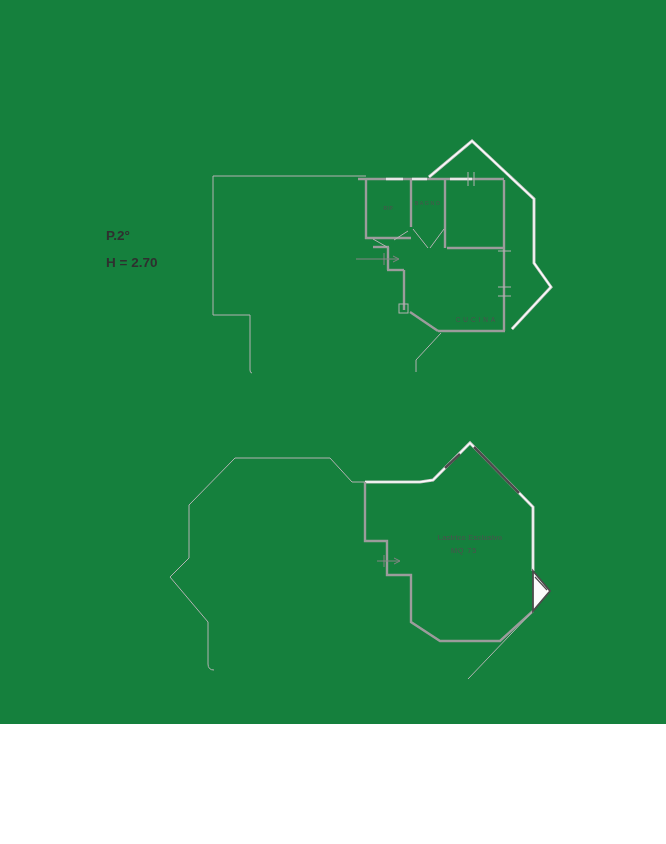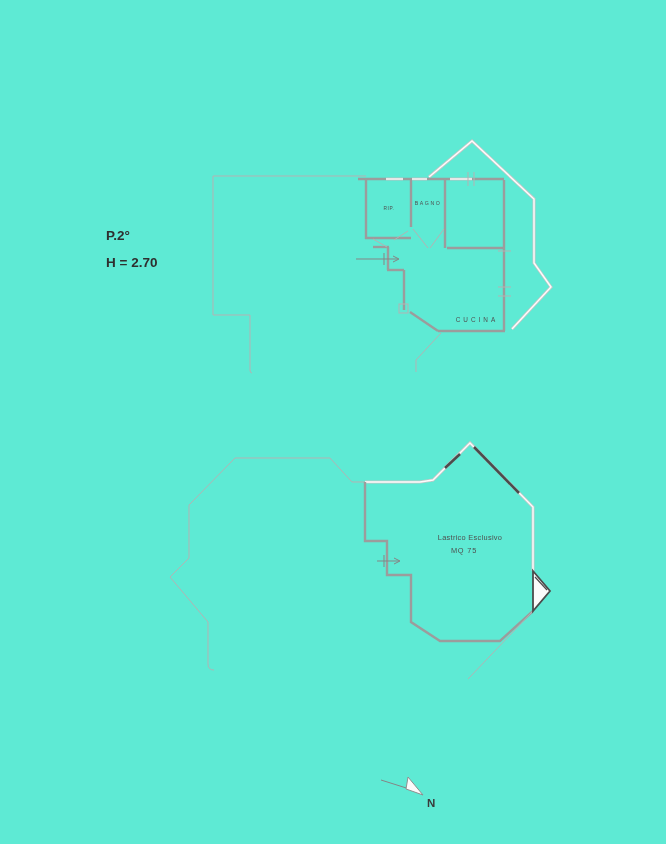--- a/index.html
+++ b/index.html
@@ -1,20 +1,20 @@
 <!DOCTYPE html>
 <html><head>
 <meta charset="utf-8">
 <style>
   html, body { margin: 0; padding: 0; background: #ffffff; }
   .page {
     position: relative;
     width: 666px;
-    height: 844px;
-    background: #5eead4;
+    height: 724px;
+    background: #15803d;
     font-family: "Liberation Sans", "DejaVu Sans", sans-serif;
     overflow: hidden;
   }
   svg { display: block; }
   svg text {
     font-family: "Liberation Sans", "DejaVu Sans", sans-serif;
     fill: #4f4f4f;
   }
   
   .ln-thin   { fill: none; stroke: #b3b3b3; stroke-width: 1;   stroke-linejoin: miter; }

